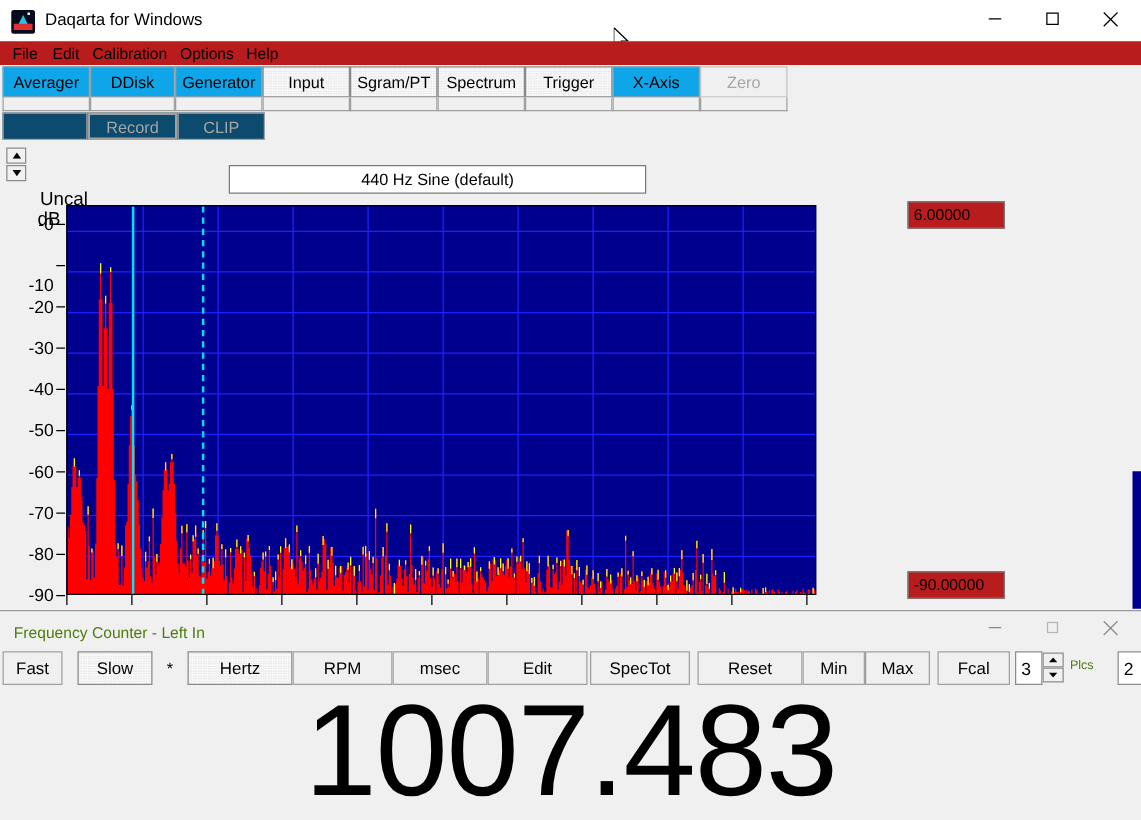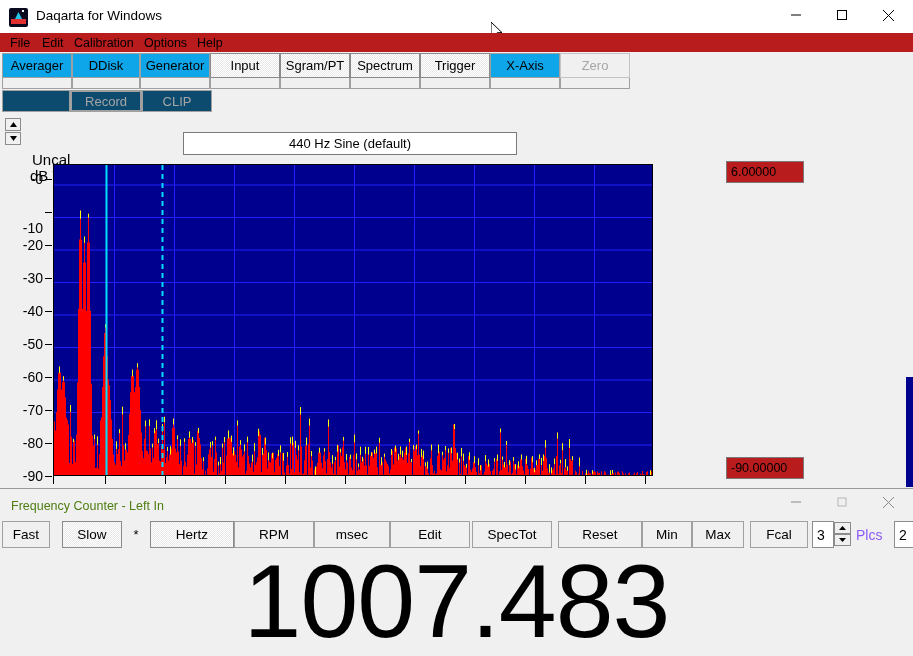--- a/index.html
+++ b/index.html
@@ -91,21 +91,21 @@
     display:flex;align-items:center;justify-content:center;font-size:13.5px;color:#000;box-sizing:border-box;}
   .fbtn.sel{background:repeating-conic-gradient(#ffffff 0% 25%, #e9e9e9 0% 50%) 0 0/2px 2px;border:1px solid #8a8a8a;}
   .fstar{position:absolute;top:2px;height:27px;display:flex;align-items:center;justify-content:center;font-size:13px;color:#000;}
   .fnum{position:absolute;top:2px;height:27px;border:1px solid #8c8c8c;background:#fff;box-sizing:border-box;
     display:flex;align-items:center;padding-left:4px;font-size:14px;color:#000;}
   .fspin{position:absolute;top:3px;width:17px;height:25px;}
   .fspin .sb{position:absolute;left:0;width:17px;height:12px;border:1px solid #8c8c8c;background:#f0f0f0;box-sizing:border-box;
     display:flex;align-items:center;justify-content:center;}
   .fspin .sb.up{top:0;}
   .fspin .sb.dn{top:12px;}
-  .fplcs{position:absolute;top:8px;font-size:14px;color:#8b5cf6;}
+  .fplcs{position:absolute;top:8px;font-size:10px;color:#4d7c0f;}
   .bignum{position:absolute;left:0;top:68px;width:913px;height:88px;
     display:flex;align-items:center;justify-content:center;font-size:104px;color:#000;letter-spacing:-1px;}
 
   .cursor{position:absolute;left:491px;top:22px;width:14px;height:20px;}
 </style>
 </head>
 <body>
 
 <div class="app">
 

